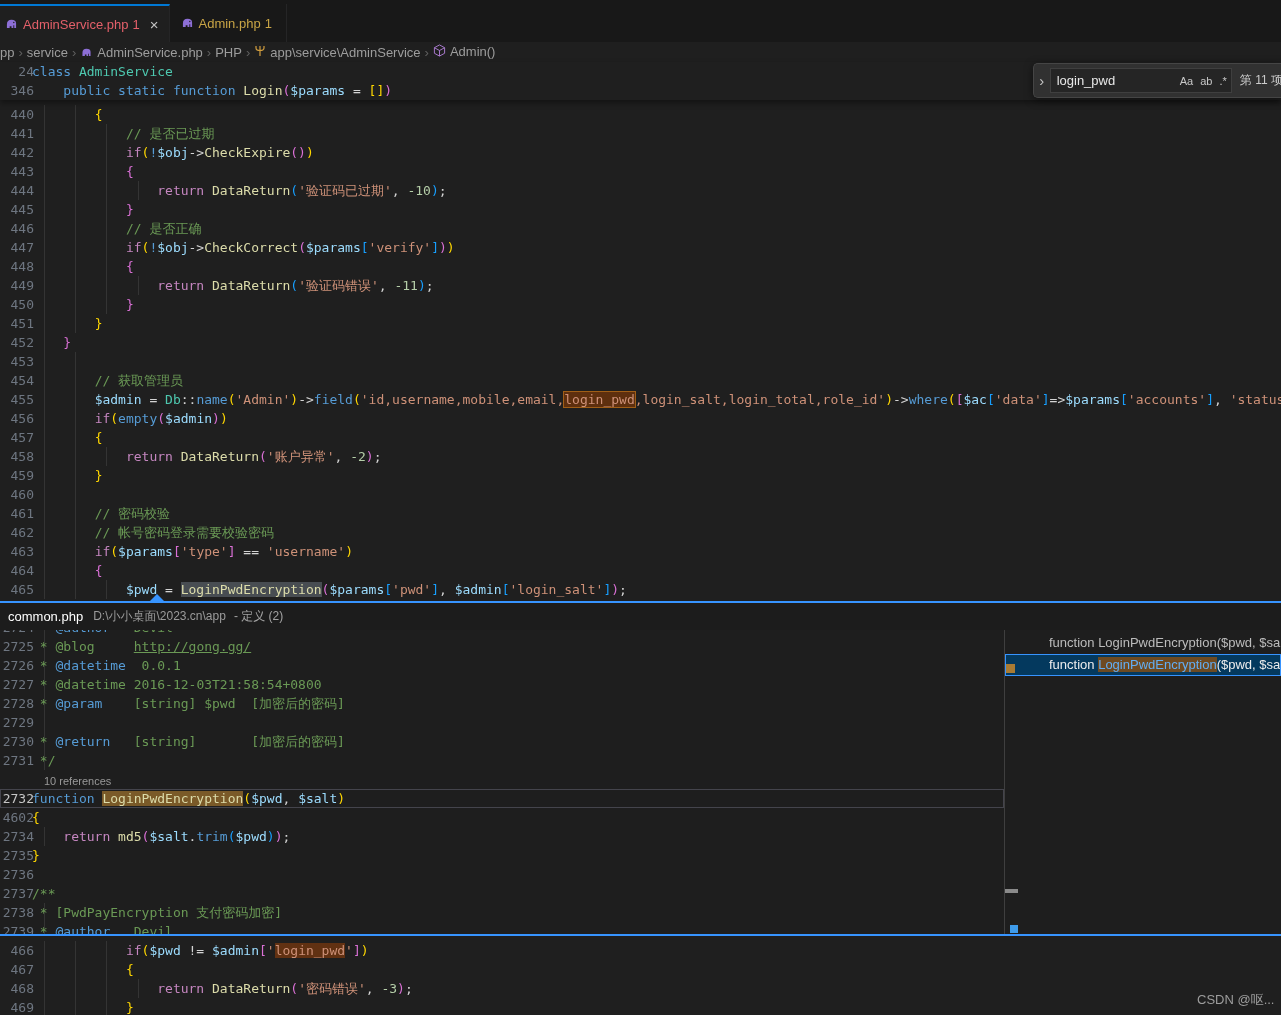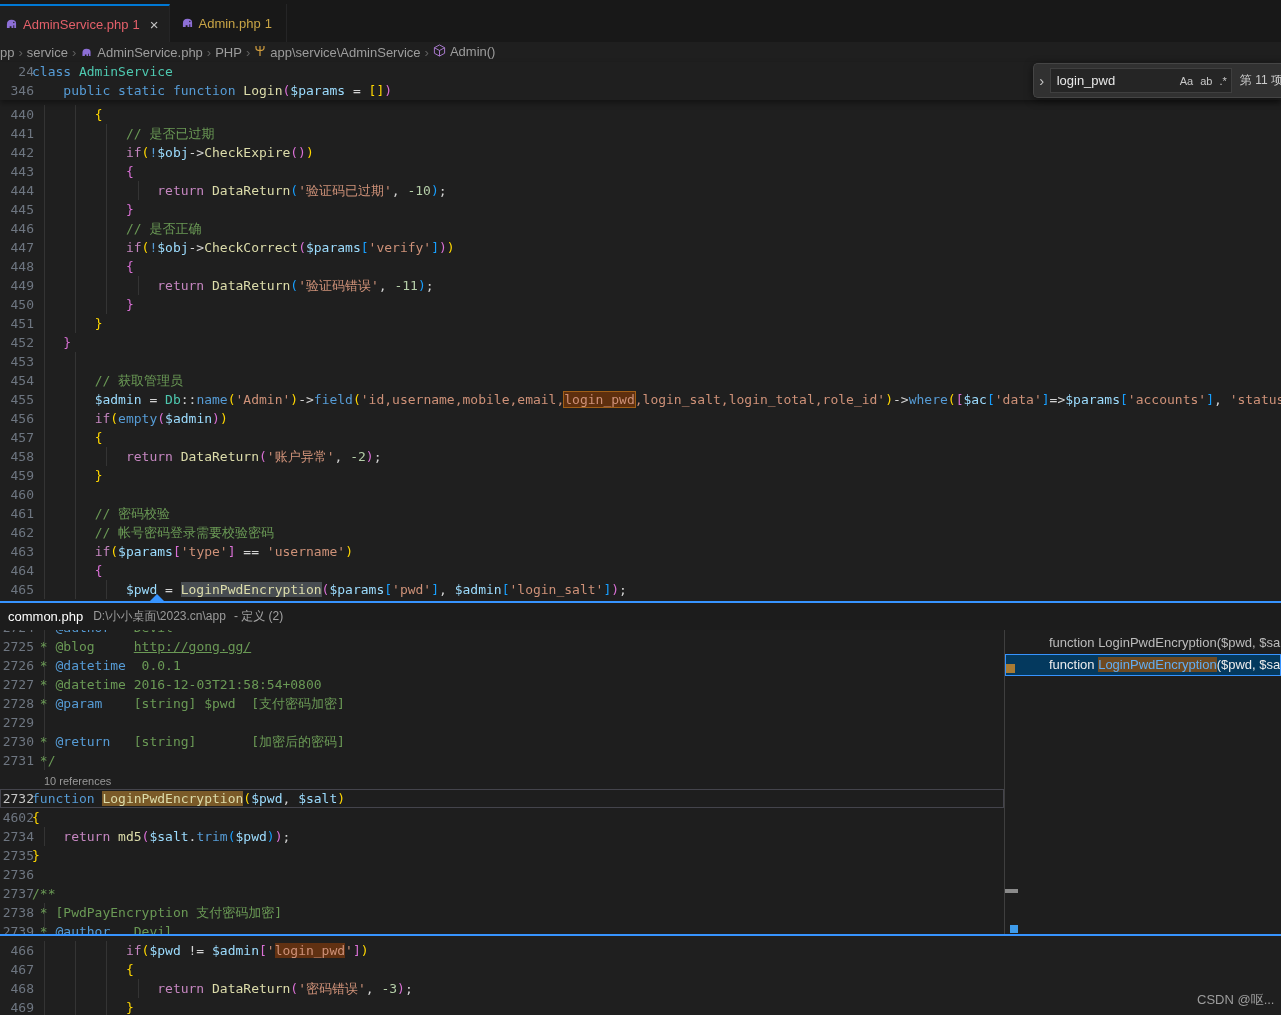--- a/index.html
+++ b/index.html
@@ -191,21 +191,21 @@
     <span class="f">common.php</span>
     <span class="p">D:\小小桌面\2023.cn\app</span>
     <span class="m">- 定义 (2)</span>
   </div>
   <div class="peek-body">
     <div id="peek-code" class="rows peek-code">
         <div class="row"><span class="ln">2724</span><i class="gd" style="left: 44px;"></i><span class="code"><span class="cm"> * </span><span class="tg">@author</span><span class="cm">   Devil</span></span></div>
         <div class="row"><span class="ln">2725</span><i class="gd" style="left: 44px;"></i><span class="code"><span class="cm"> * </span><span class="cm">@blog</span><span class="cm">     </span><span class="lk">http://gong.gg/</span></span></div>
         <div class="row"><span class="ln">2726</span><i class="gd" style="left: 44px;"></i><span class="code"><span class="cm"> * </span><span class="tg">@datetime</span><span class="cm">  0.0.1</span></span></div>
         <div class="row"><span class="ln">2727</span><i class="gd" style="left: 44px;"></i><span class="code"><span class="cm"> * </span><span class="cm">@datetime</span><span class="cm"> 2016-12-03T21:58:54+0800</span></span></div>
-        <div class="row"><span class="ln">2728</span><i class="gd" style="left: 44px;"></i><span class="code"><span class="cm"> * </span><span class="tg">@param</span><span class="cm">    [string] $pwd  [支付密码加密]</span></span></div>
+        <div class="row"><span class="ln">2728</span><i class="gd" style="left: 44px;"></i><span class="code"><span class="cm"> * </span><span class="tg">@param</span><span class="cm">    [string] $pwd  [加密后的密码]</span></span></div>
         <div class="row"><span class="ln">2729</span><i class="gd" style="left: 44px;"></i></div>
         <div class="row"><span class="ln">2730</span><i class="gd" style="left: 44px;"></i><span class="code"><span class="cm"> * </span><span class="tg">@return</span><span class="cm">   [string]       [加密后的密码]</span></span></div>
         <div class="row"><span class="ln">2731</span><i class="gd" style="left: 44px;"></i><span class="code"><span class="cm"> */</span></span></div>
         <div class="row"><span class="lens">10 references</span></div>
         <div class="row cur"><span class="ln">2732</span><span class="code"><span class="st">function</span><span class="pl"> </span><span class="fn ph">LoginPwdEncryption</span><span class="b1">(</span><span class="va">$pwd</span><span class="pl">, </span><span class="va">$salt</span><span class="b1">)</span></span></div>
         <div class="row"><span class="ln">4602</span><span class="code"><span class="b1">{</span></span></div>
         <div class="row"><span class="ln">2734</span><i class="gd" style="left: 44px;"></i><span class="code"><span class="ws">    </span><span class="kw">return</span><span class="pl"> </span><span class="fn">md5</span><span class="b2">(</span><span class="va">$salt</span><span class="pl">.</span><span class="st">trim</span><span class="b3">(</span><span class="va">$pwd</span><span class="b3">)</span><span class="b2">)</span><span class="pl">;</span></span></div>
         <div class="row"><span class="ln">2735</span><span class="code"><span class="b1">}</span></span></div>
         <div class="row"><span class="ln">2736</span><span class="code"></span></div>
         <div class="row"><span class="ln">2737</span><span class="code"><span class="cm">/**</span></span></div>

